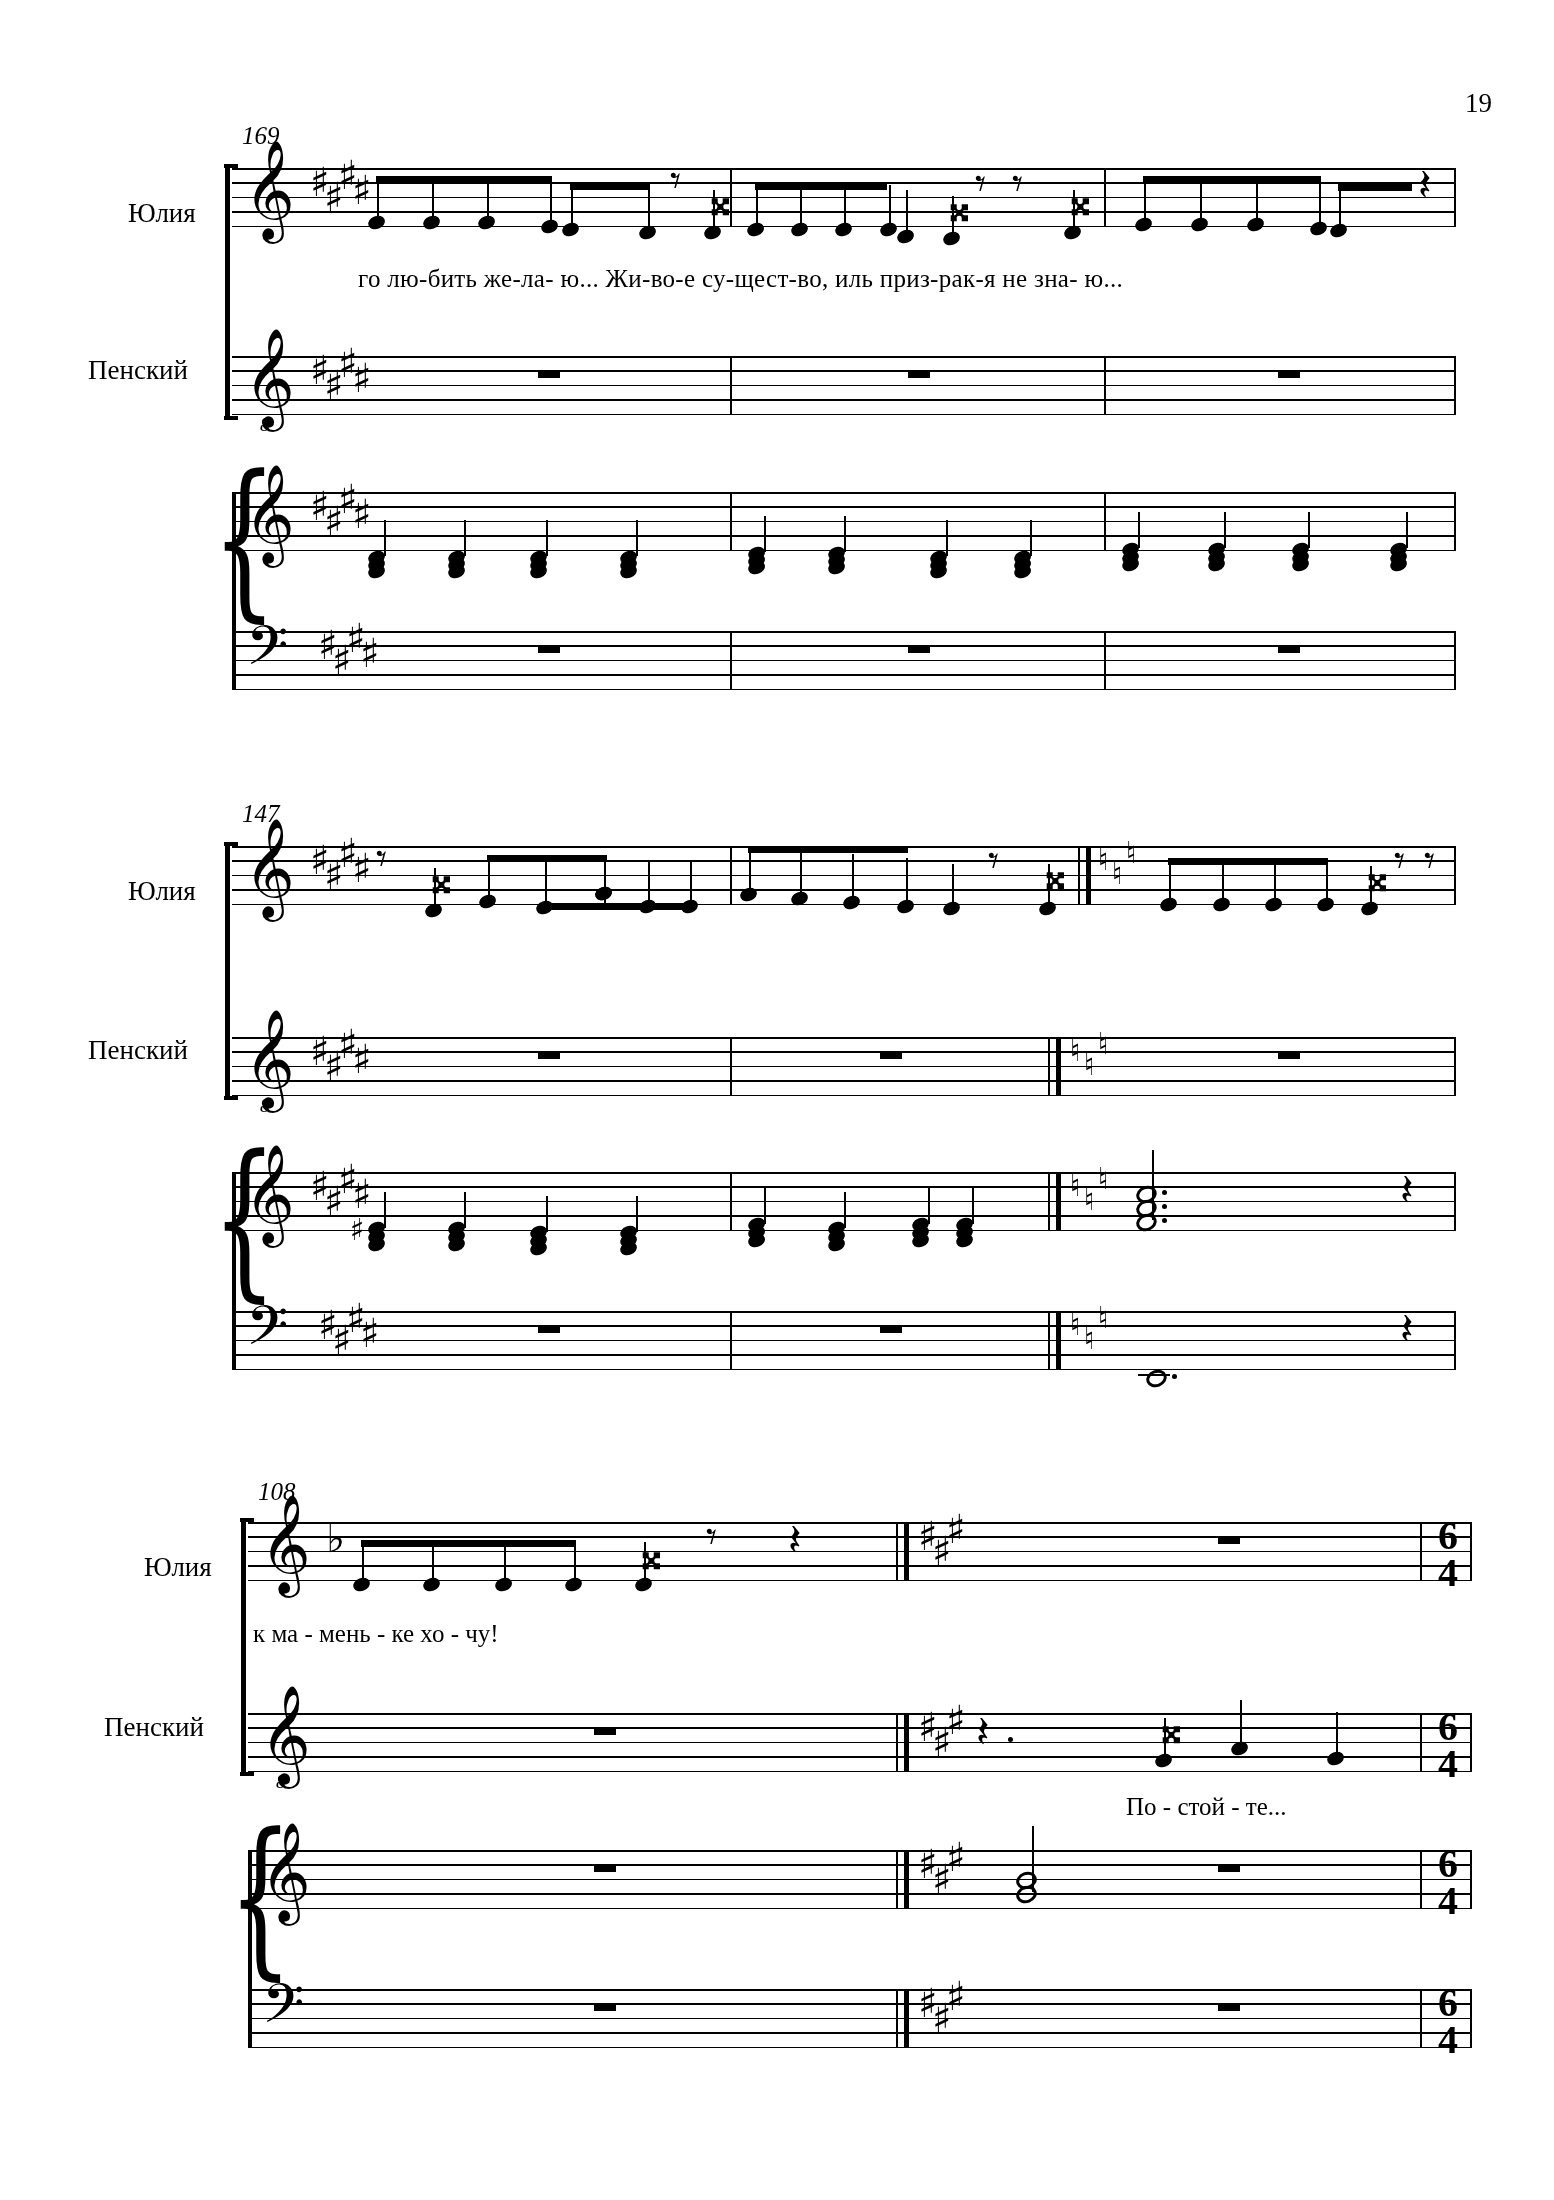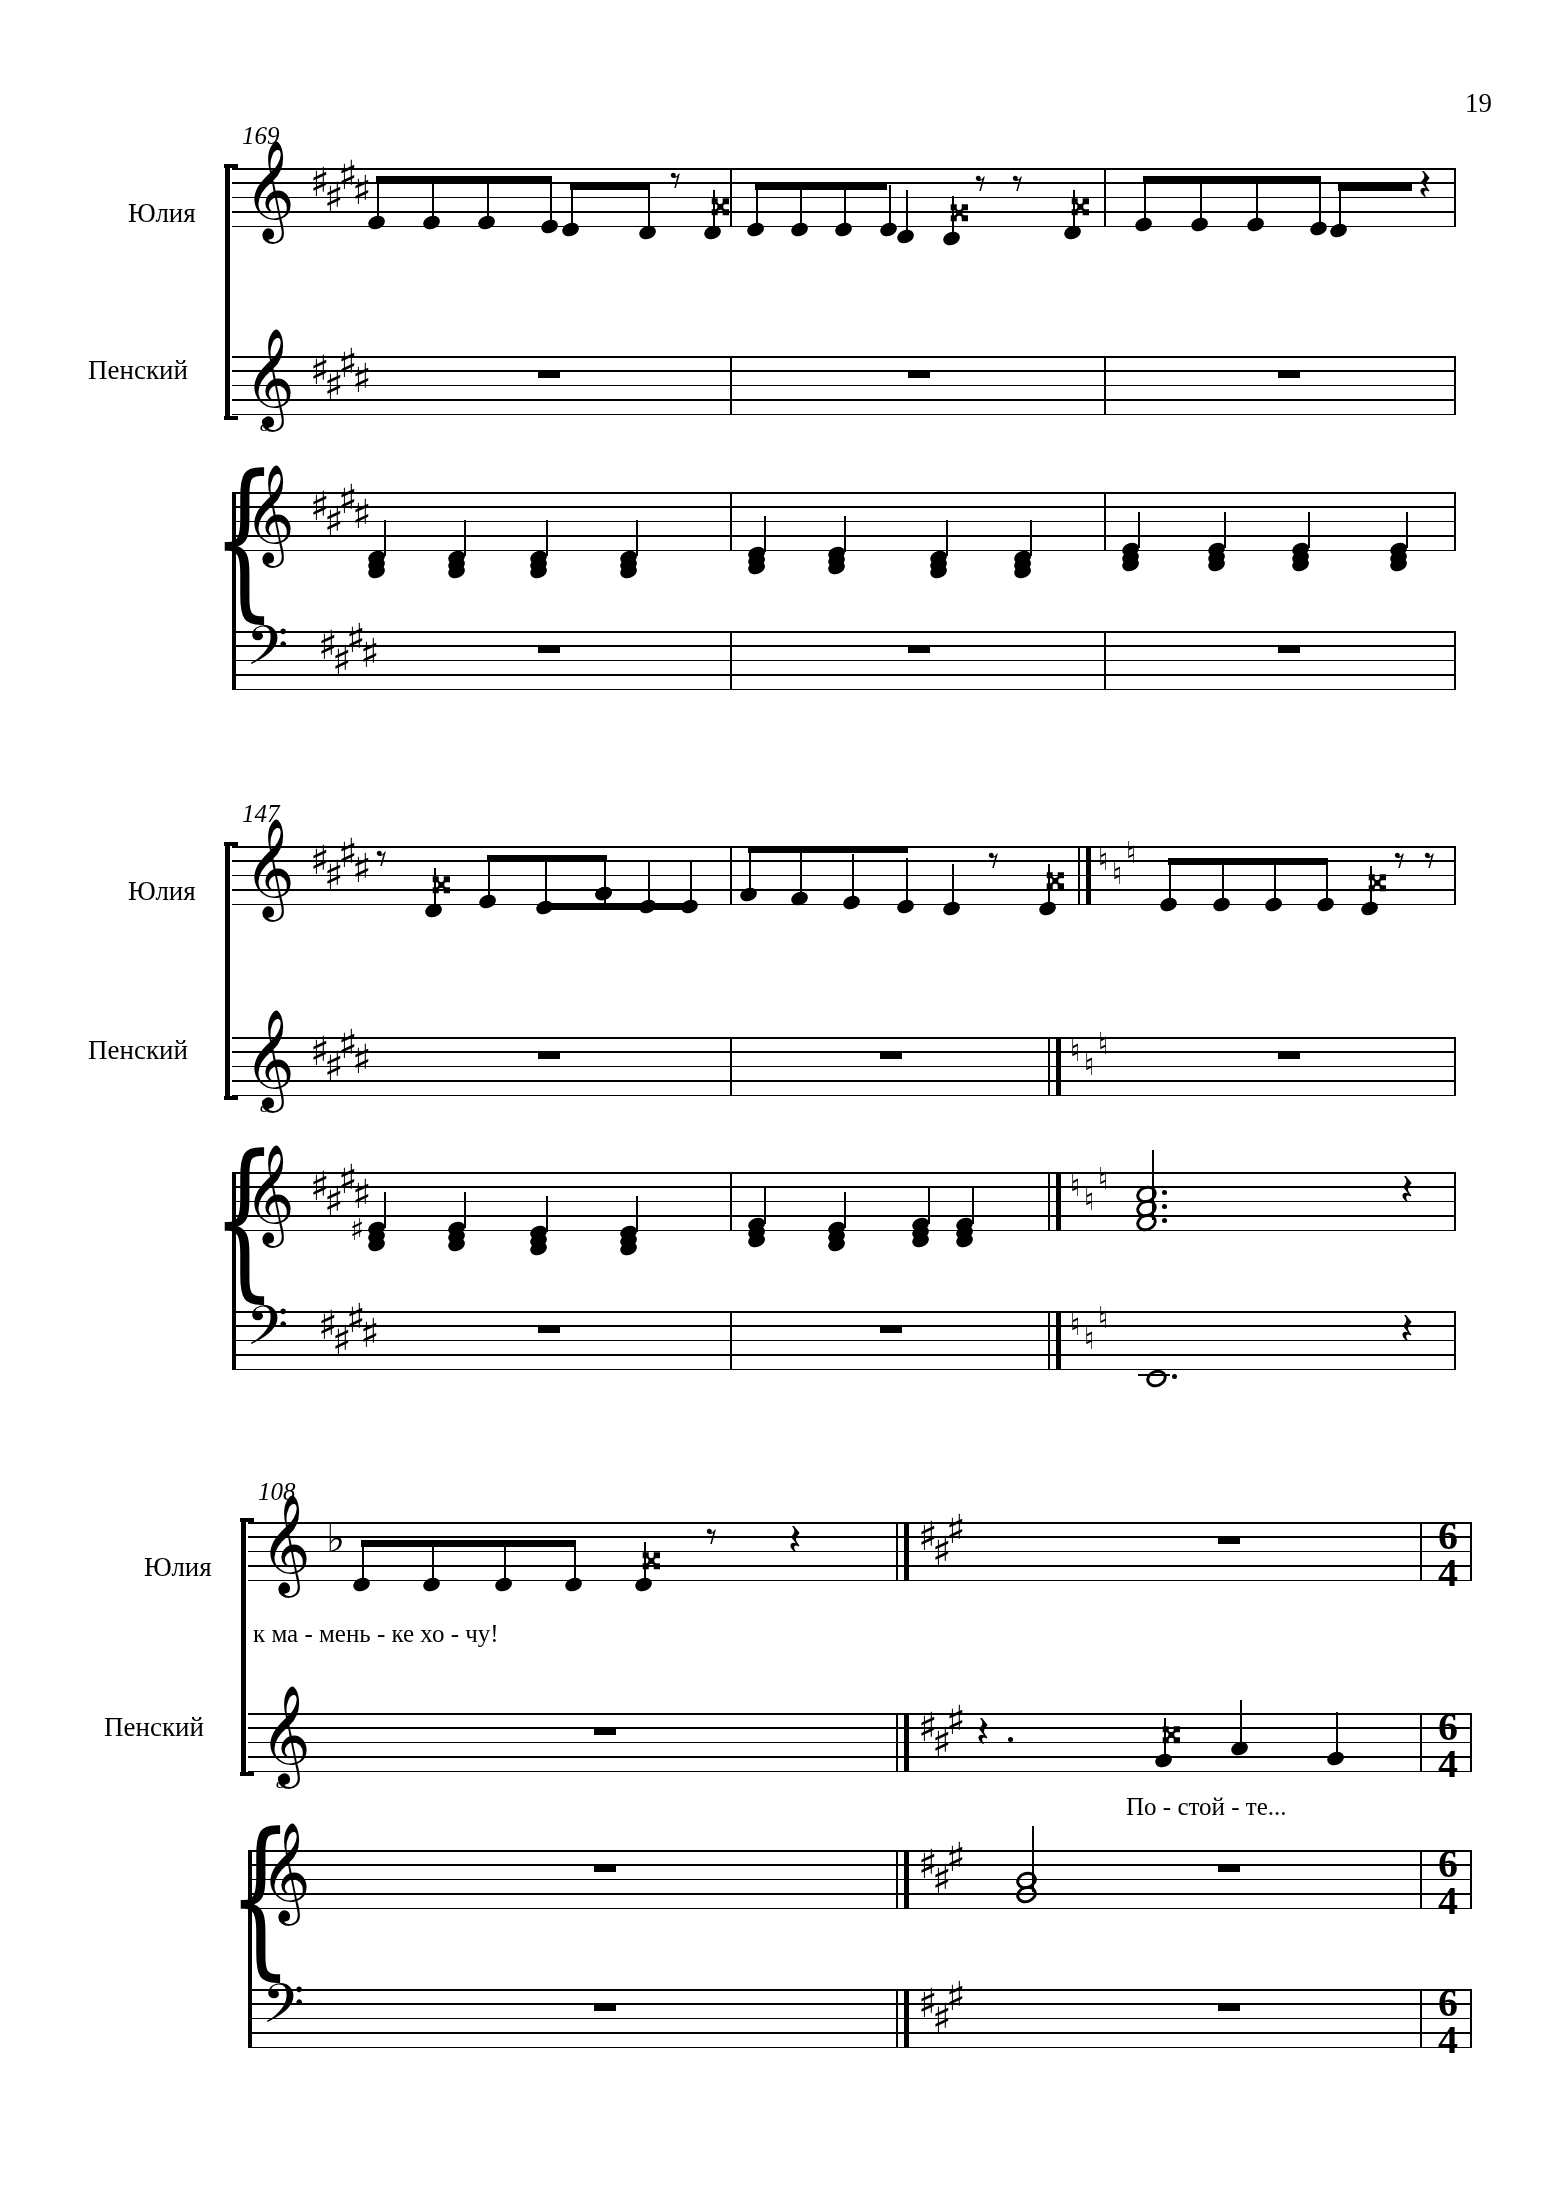--- a/index.html
+++ b/index.html
@@ -169,20 +169,21 @@
     <div class="note" style="left:1247px;top:218px;"></div>
     <div class="stem" style="left:1319px;top:178px;height:50px;"></div>
     <div class="note" style="left:1310px;top:222px;"></div>
     <div class="beam" style="left:1338px;top:184px;width:74px;"></div>
     <div class="stem" style="left:1339px;top:186px;height:44px;"></div>
     <div class="note" style="left:1330px;top:224px;"></div>
     <div class="rest4" style="left:1418px;top:163px;">𝄽</div>
 
     <div class="barline" style="left:1454px;top:168px;height:59px;"></div>
 
+    <div class="lyric" style="left:358px;top:265px;letter-spacing:0.3px;">го лю-бить же-ла- ю...   Жи-во-е су-щест-во,      иль приз-рак-я не зна- ю...</div>
 
     <div class="staff" style="left:232px;top:356px;width:1224px;"></div>
     <div class="clef treble" style="left:244px;top:334px;">𝄞</div>
     <div class="clef-8" style="left:260px;top:414px;">8</div>
     <div class="acc" style="left:310px;top:350px;">♯</div>
     <div class="acc" style="left:324px;top:365px;">♯</div>
     <div class="acc" style="left:338px;top:343px;">♯</div>
     <div class="acc" style="left:352px;top:358px;">♯</div>
     <div class="wrest" style="left:538px;top:370px;"></div>
     <div class="barline" style="left:730px;top:356px;height:59px;"></div>

